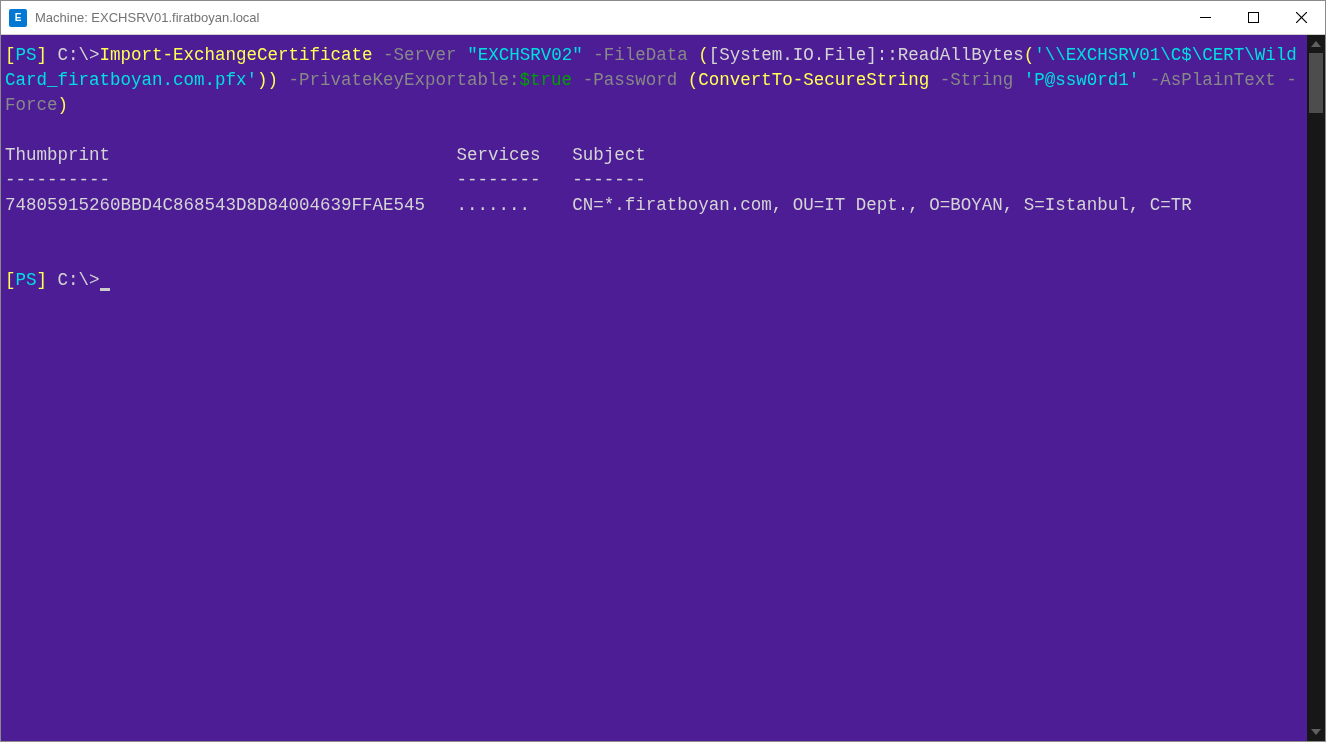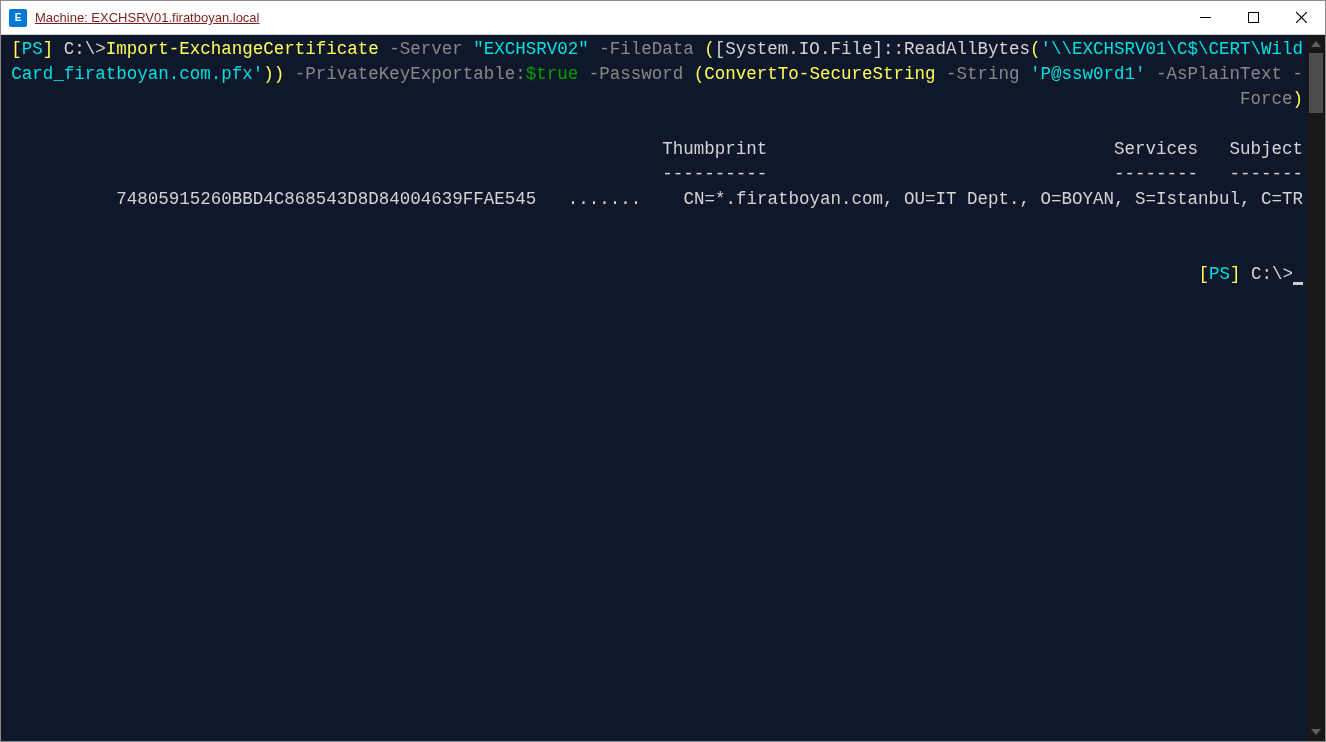--- a/index.html
+++ b/index.html
@@ -41,23 +41,22 @@
       display: flex;
       align-items: center;
       justify-content: center;
       color: #fff;
       font-size: 10px;
       font-weight: bold;
       font-family: "Segoe UI", sans-serif;
     }
     .title-text {
       font-size: 13px;
-      color: #7f1d1d;
+      color: #737373;
       flex: 1;
-      text-decoration: underline;
     }
     .win-controls {
       display: flex;
       height: 100%;
     }
     .win-btn {
       width: 48px;
       height: 100%;
       display: flex;
       align-items: center;
@@ -77,30 +76,29 @@
       stroke-width: 1.2;
     }
     .terminal-wrapper {
       flex: 1;
       display: flex;
       background: #000;
       overflow: hidden;
     }
     .terminal {
       flex: 1;
-      background: #0f172a;
+      background: #4c1d95;
       color: #cccccc;
       font-family: Consolas, "Courier New", monospace;
       font-size: 17.5px;
       line-height: 25px;
-      padding: 2px 4px;
+      padding: 8px 4px;
       white-space: pre-wrap;
       word-break: break-all;
       overflow-y: auto;
-      text-align: right;
     }
     .scrollbar {
       width: 18px;
       background: #171717;
       position: relative;
       display: flex;
       flex-direction: column;
     }
     .scroll-arrow {
       height: 18px;

